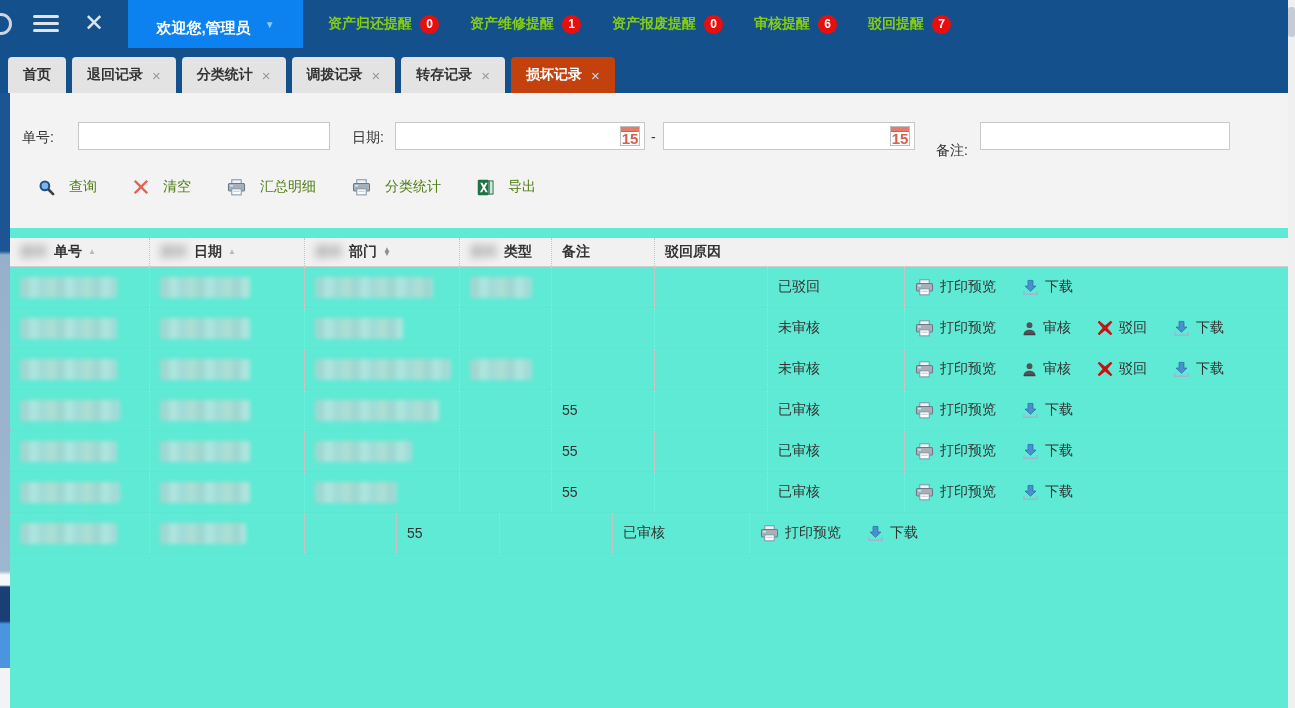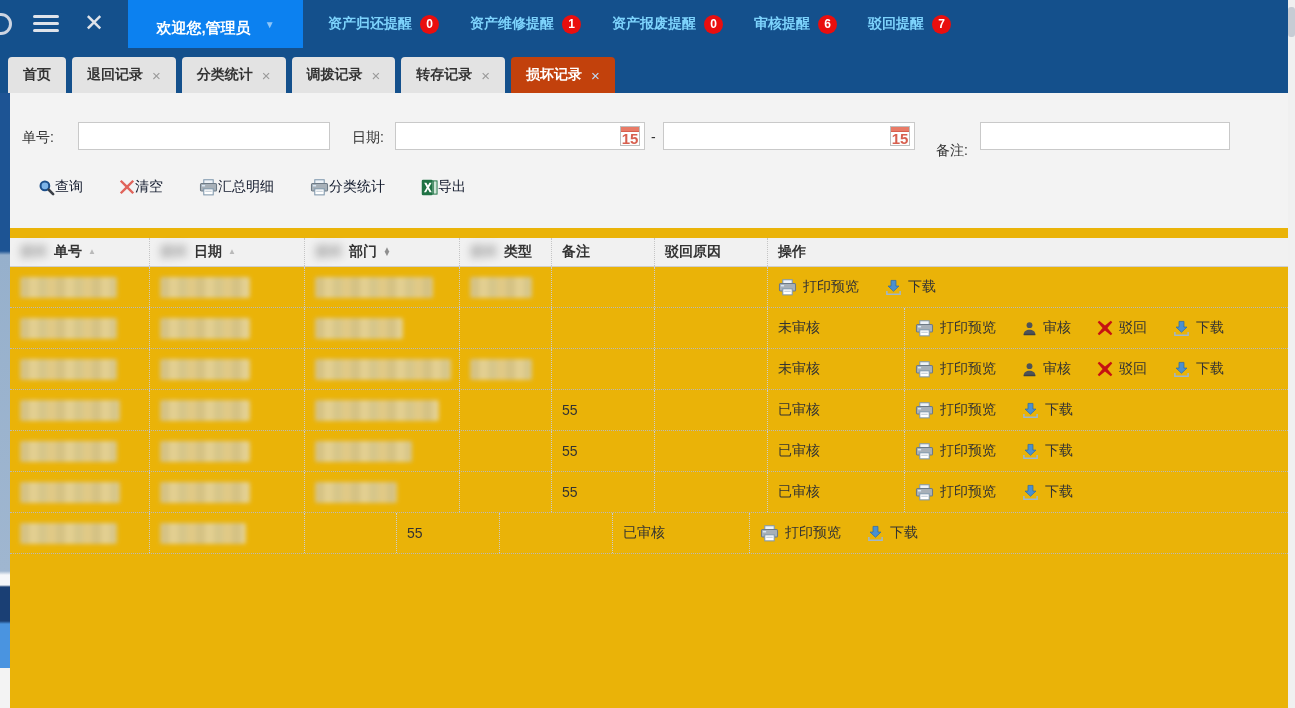--- a/index.html
+++ b/index.html
@@ -13,21 +13,21 @@
                  border:3px solid #cdd5e2; border-radius:50%; }
   .hamburger { position:absolute; left:33px; top:15px; width:26px; cursor:pointer; }
   .hamburger i { display:block; height:3px; background:#dfe3ea; border-radius:2px; margin-bottom:4px; }
   .nav-close { position:absolute; left:84px; top:9px; font-size:24px; font-weight:700; color:#dfe3ea; cursor:pointer; }
   .welcome-btn { position:absolute; left:128px; top:0; width:175px; height:48px; background:#0C81F0;
                  display:flex; align-items:center; justify-content:center; gap:14px; cursor:pointer; }
   .welcome-btn .wtxt { color:#fff; font-size:15px; font-weight:700;margin-top:8px; }
   .welcome-btn .caret { color:#8ec6f8; font-size:10px; }
   .notice-list { position:absolute; left:328px; top:0; height:48px; display:flex; align-items:center; gap:31px; }
   .notice { display:flex; align-items:center; gap:8px; cursor:pointer; }
-  .notice .nlabel { color:#7dd3fc; font-size:14px; font-weight:700; }
+  .notice .nlabel { color:#84cc16; font-size:14px; font-weight:700; }
   .badge { min-width:19px; height:19px; border-radius:50%; background:#E90E0E; color:#fff;
            font-size:12px; font-weight:700; display:flex; align-items:center; justify-content:center; }
 
   
   .tabbar { position:absolute; top:48px; left:0; right:7px; height:45px; background:#14508C;
             display:flex; align-items:flex-end; padding-left:8px; gap:6px; }
   .tab { height:36px; background:#E3E3E3; border-radius:4px 4px 0 0; display:flex; align-items:center;
          padding:8px 15px; gap:9px; font-size:14px; font-weight:700; color:#333; cursor:pointer; }
   .tab .tclose { color:#9a9a9a; font-size:15px; font-weight:400; cursor:pointer; }
   .tab.active { background:#c2410c; color:#fff; }
@@ -39,26 +39,26 @@
                font-size:13px; padding:0 6px; outline:none; }
   .date-wrap { position:absolute; height:28px; }
   .date-wrap .txt-input { position:absolute; left:0; top:0; width:100%; padding-right:30px; }
   .cal { position:absolute; right:5px; top:4px; width:20px; height:20px; border:1px solid #bdbdbd;
          background:#fdfdfd; cursor:pointer; }
   .cal .cal-top { height:5px; background:#e87a66; border-bottom:1px solid #d75f4e; }
   .cal .cal-num { font-size:15px; color:#d75f4e; text-align:center; line-height:13px; font-weight:700; }
 
   
   .toolbar { position:absolute; left:38px; top:172px; height:30px; display:flex; align-items:center; gap:36px; }
-  .tool-btn { display:flex; align-items:center; gap:0; cursor:pointer; font-size:14px; color:#0f172a; }
+  .tool-btn { display:flex; align-items:center; gap:14px; cursor:pointer; font-size:14px; color:#4d7c0f; }
   .icn { display:inline-flex; align-items:center; }
   .icn svg { display:block; }
 
   
-  .panel { position:absolute; left:10px; right:7px; top:228px; bottom:0; background:#eab308; }
+  .panel { position:absolute; left:10px; right:7px; top:228px; bottom:0; background:#5eead4; }
   .tbl { position:absolute; left:0; right:0; top:10px; }
   .thead { display:flex; height:29px; background:#F1F1F1; border-bottom:1px solid #cfcfcf; }
   .th { display:flex; align-items:center; padding-left:10px; gap:6px; font-size:14px; font-weight:600;
         color:#333; border-right:1px dotted #c5c5c5; }
   .tr { display:flex; height:41px; border-bottom:1px dotted #b9b9b9; }
   .td { display:flex; align-items:center; padding-left:10px; border-right:1px dotted #cccccc; font-size:14px; }
   .th:last-child, .td:last-child { border-right:none; }
   .col0 { width:140px; } .col1 { width:155px; } .col2 { width:155px; } .col3 { width:92px; }
   .col4 { width:103px; } .col5 { width:113px; } .col6 { width:137px; } .col7 { flex:1; }
   .hblur { filter:blur(4px); opacity:.45; }
@@ -248,40 +248,40 @@
           <div class="th col3">
             <span class="hblur">损坏</span>
             <span>类型</span>
           </div>
           <div class="th col4">
             <span>备注</span>
           </div>
           <div class="th col5">
             <span>驳回原因</span>
           </div>
-          <div class="th col7">
-            <span>操作</span>
-          </div>
         </div>
       <div class="tbody">
           <div class="tr">
             <div class="td col0">
               <div class="redact" style="width: 97px;"></div>
             </div>
             <div class="td col1">
               <div class="redact" style="width: 90px;"></div>
             </div>
             <div class="td col2">
               <div class="redact" style="width: 118px;"></div>
             </div>
             <div class="td col3">
               <div class="redact" style="width: 62px;"></div>
             </div>
             <div class="td col4"></div>
             <div class="td col5"></div>
+            <div class="td col6">
+              <span>已驳回</span>
+            </div>
             <div class="td col7">
               <div class="actions">
                 <span class="action">
                   <span class="icn">
                     <svg width="19" height="17" viewBox="0 0 20 18">
                       <rect x="5" y="0.8" width="10" height="4.4" fill="#eef3f8" stroke="#7f97ac" stroke-width="1.1"></rect>
                       <rect x="1.5" y="4.8" width="17" height="8" rx="1.2" fill="#a7b0b8" stroke="#6d7a86" stroke-width="1.1"></rect>
                       <rect x="3" y="6.3" width="3.4" height="1.6" fill="#d7e6f4"></rect>
                       <rect x="5" y="10.4" width="10" height="6.4" fill="#fff" stroke="#7f97ac" stroke-width="1.1"></rect>
                       <line x1="6.6" y1="13" x2="13.4" y2="13" stroke="#b7c3cf" stroke-width="1"></line>

